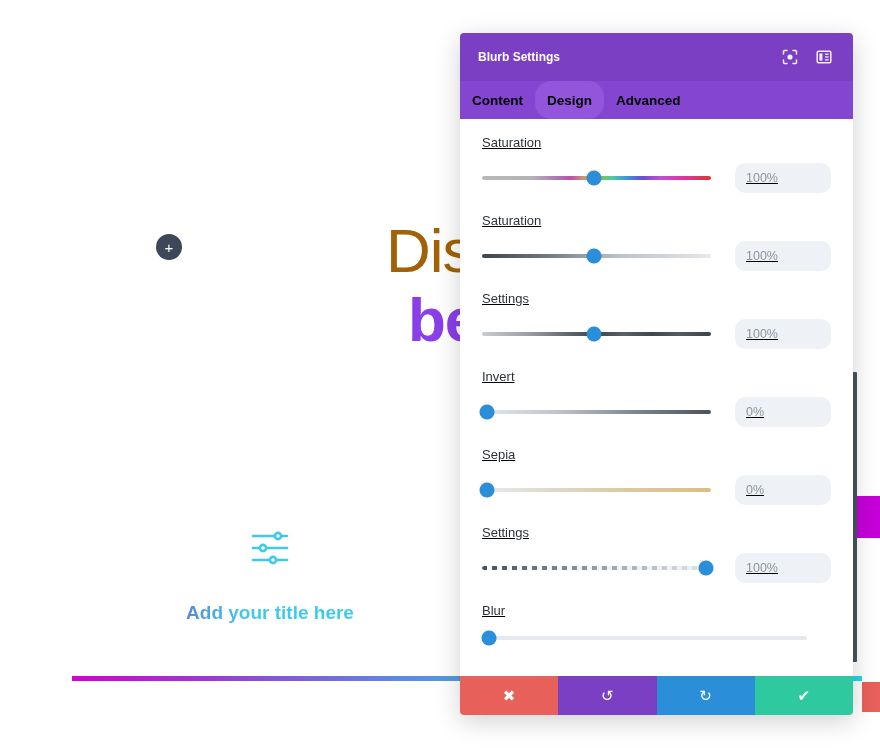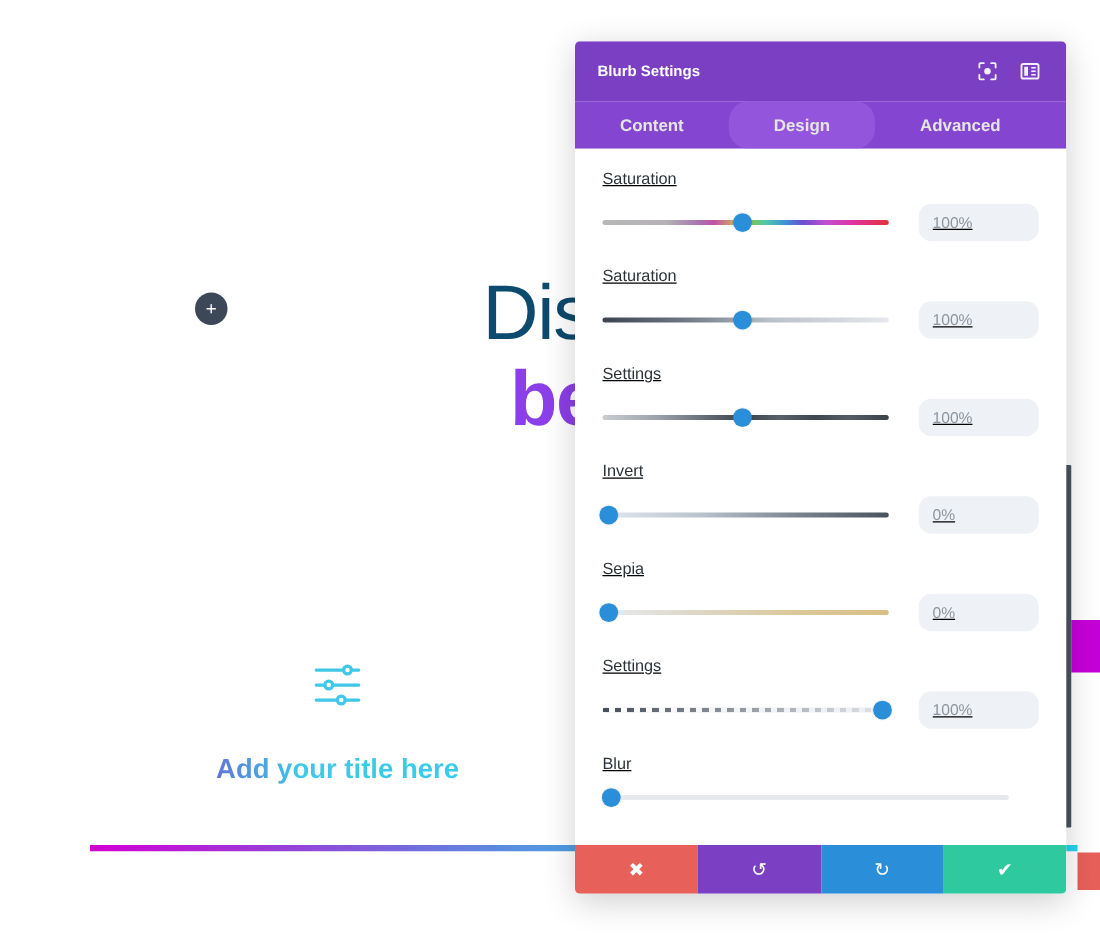--- a/index.html
+++ b/index.html
@@ -35,30 +35,30 @@
     white-space: nowrap;
   }
   #hero-heading .l2 {
     display: block;
     font-weight: 700;
     margin-left: 22px;
     margin-top: 2px;
   }
   #hero-heading .w-purple { color: #8b3fe8; }
   #hero-heading .w-cyan { color: #36c9f0; }
-  #hero-heading .w-magenta { color: #0c4a6e; }
+  #hero-heading .w-magenta { color: #a16207; }
 
   
   #blurb-module {
     position: absolute; left: 150px; top: 528px;
     width: 240px; text-align: center;
   }
   #blurb-icon { display: block; margin: 0 auto 34px auto; }
   #blurb-title {
-    font-size: 22px; font-weight: 700;
+    font-size: 19px; font-weight: 700;
     background: linear-gradient(90deg, #6b5bd2 0%, #3fc8e8 38%, #35cdea 100%);
     -webkit-background-clip: text; background-clip: text;
     -webkit-text-fill-color: transparent; color: #3fc8e8;
   }
 
   #gradient-divider {
     position: absolute; left: 72px; top: 676px;
     width: 790px; height: 5px;
     background: linear-gradient(90deg, #d400d4 0%, #9b3ad8 18%, #5a8ce0 42%, #2ecfe8 70%, #23d5ef 100%);
   }
@@ -103,23 +103,23 @@
     width: 22px; height: 22px; margin-left: 12px;
     display: flex; align-items: center; justify-content: center;
     cursor: pointer; opacity: .92;
   }
 
   #modal-tabs {
     height: 38px; background: #8445d0;
     display: flex; flex: 0 0 auto;
   }
   .tab {
-    padding: 0 36px; height: 100%;
+    padding: 0 12px; height: 100%;
     display: flex; align-items: center; justify-content: center;
-    color: #e5e5e5; font-size: 13.5px; font-weight: 700;
+    color: #000000; font-size: 13.5px; font-weight: 700;
     cursor: pointer;
   }
   .tab.active { background: #9455dd; border-radius: 16px; }
 
   #modal-body {
     flex: 1 1 auto; background: #ffffff;
     padding: 16px 22px 0 22px;
     overflow: hidden;
     position: relative;
   }

